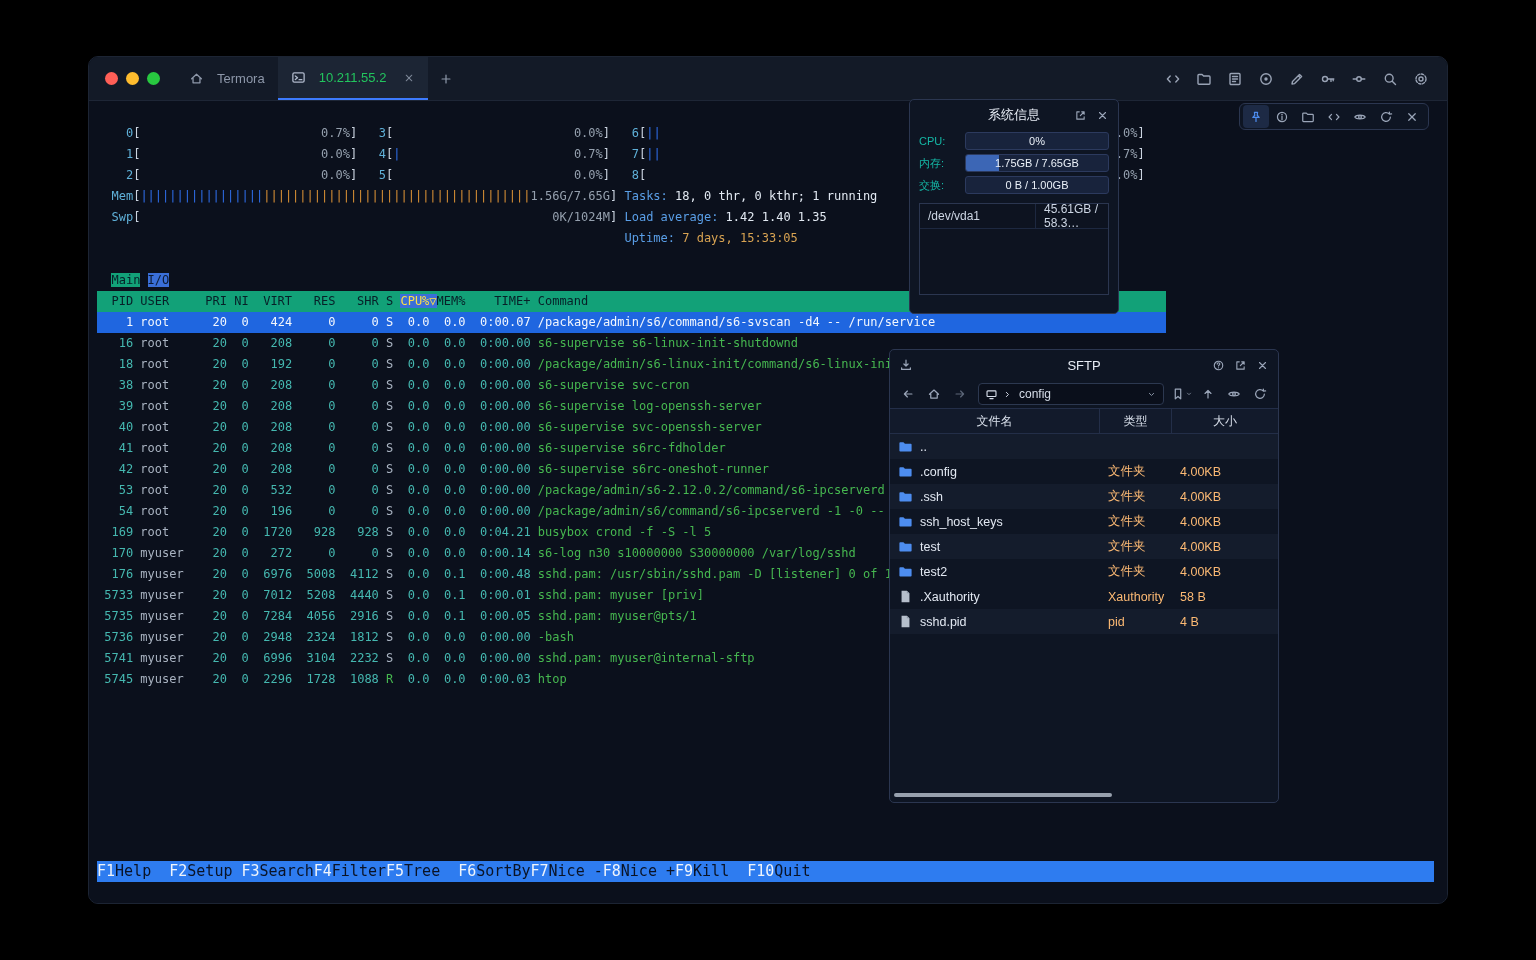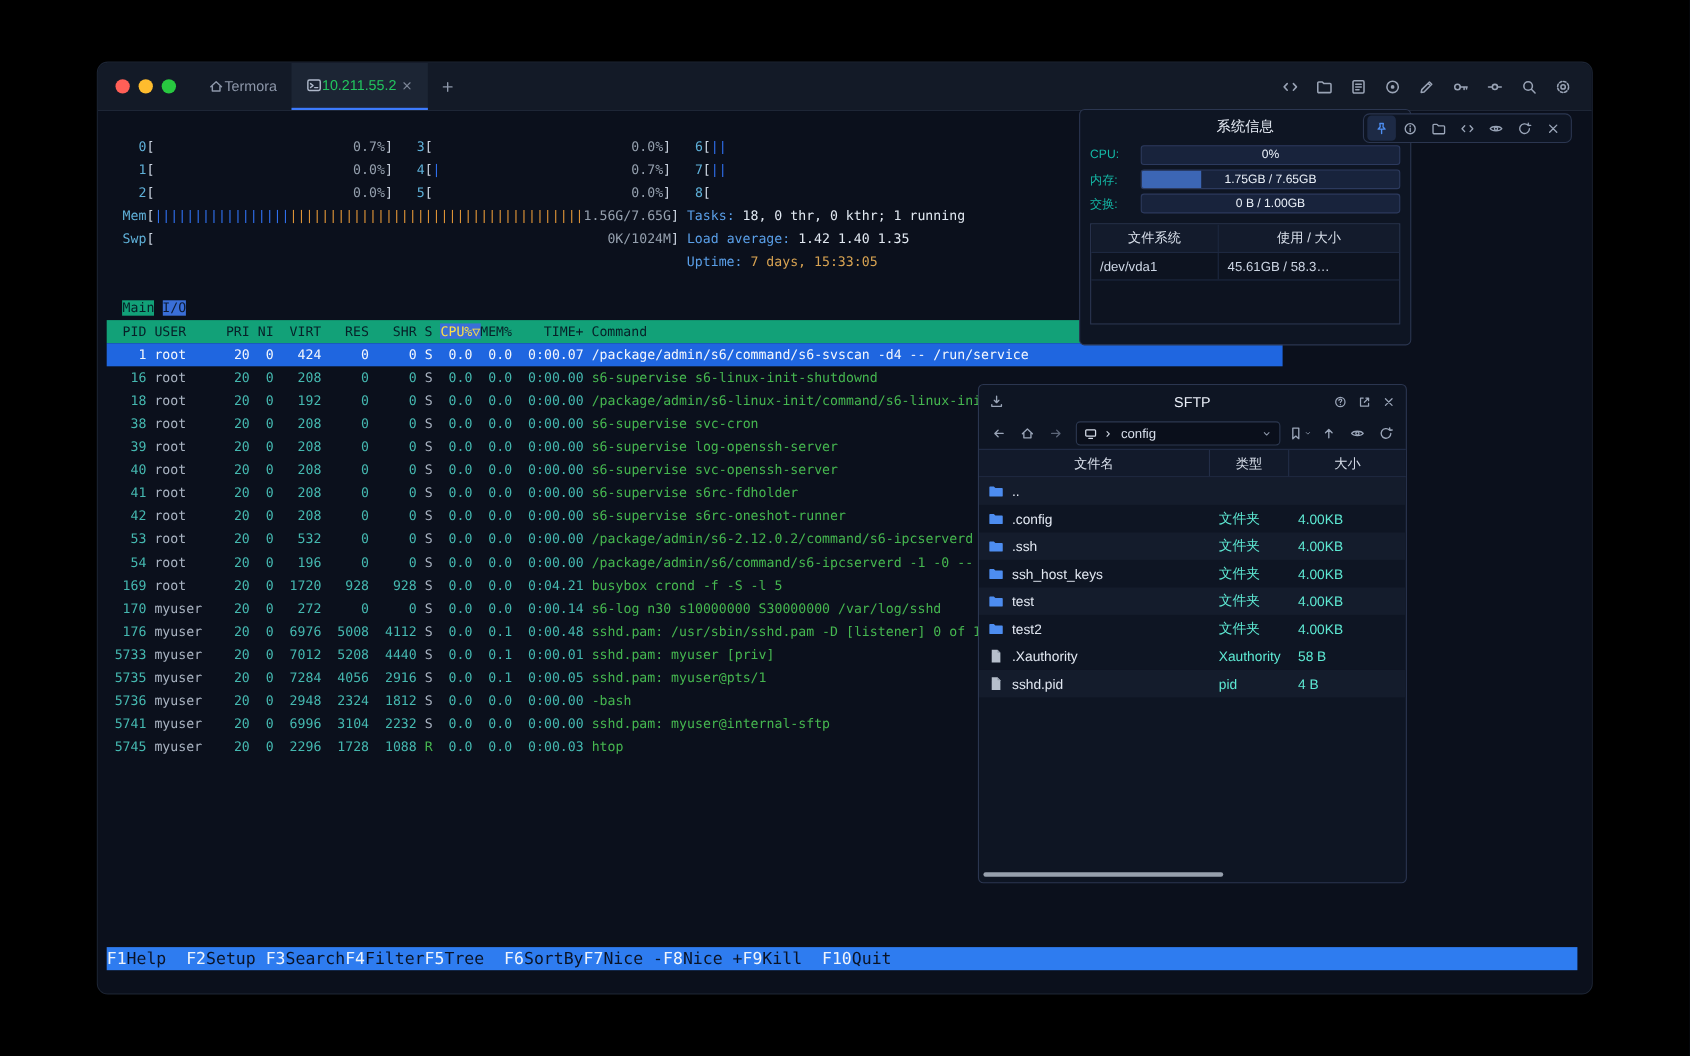--- a/index.html
+++ b/index.html
@@ -9,21 +9,21 @@
 
   .window{position:absolute;left:88px;top:56px;width:1360px;height:848px;background:var(--term-bg);
     border-radius:10px;overflow:hidden;border:1px solid #1c2433;box-shadow:0 24px 70px rgba(0,0,0,.75)}
 
   
   .titlebar{height:44px;background:var(--chrome-bg);display:flex;align-items:stretch;border-bottom:1px solid #1e2636}
   .lights{display:flex;align-items:center;gap:8px;padding:0 16px}
   .light{width:13px;height:13px;border-radius:50%}
   .l-close{background:#ff5f57}.l-min{background:#febc2e}.l-zoom{background:#28c840}
   #tabs{display:flex;align-items:stretch}
-  .tab{display:flex;align-items:center;gap:0;padding:0 13px;font-size:13px;color:#8d97a9;position:relative}
+  .tab{display:flex;align-items:center;gap:13px;padding:0 13px;font-size:13px;color:#8d97a9;position:relative}
   .tab .ticon{display:flex;color:#8d97a9}
   .tab.active{background:#1c2534;color:#22c55e;border-bottom:2px solid var(--accent)}
   .tab.active .ticon{color:#aeb8ca}
   .tclose{display:flex;margin-left:4px;color:#7d8798}
   .newtab{width:36px;display:flex;align-items:center;justify-content:center;color:#8d97a9}
   #tb-icons{margin-left:auto;display:flex;align-items:center;gap:7px;padding-right:14px;color:#99a3b5}
   #tb-icons button{width:24px;height:24px;display:flex;align-items:center;justify-content:center;border-radius:5px}
 
   
   #terminal{position:absolute;left:0;top:44px;right:0;bottom:0;background:var(--term-bg)}
@@ -44,21 +44,21 @@
   .fk{color:#eff4fb}.fl{color:#0a1326}
 
   
   .panel{position:absolute;background:var(--panel-bg);border:1px solid var(--panel-border);border-radius:5px;color:#cfd8e6}
   .panel-title{height:30px;display:flex;align-items:center;justify-content:center;font-size:13px;color:#e8edf6;position:relative}
   .pt-left{position:absolute;left:9px;display:flex;color:#9aa5b8}
   .pt-icons{position:absolute;right:9px;display:flex;gap:9px;color:#9aa5b8;align-items:center}
   .pt-icons button{display:flex;align-items:center}
 
   
-  #sysinfo{left:892px;top:42px;width:302px;height:215px;z-index:5}
+  #sysinfo{left:820px;top:42px;width:210px;height:215px;z-index:5}
   .si-row{display:flex;align-items:center;padding:2px 9px;gap:6px}
   .si-label{width:40px;font-size:11px;color:#14b8a6}
   .si-bar{flex:1;height:18px;background:#18233c;border:1px solid #2c3a5e;border-radius:3px;position:relative;overflow:hidden}
   .si-fill{position:absolute;left:0;top:0;bottom:0;background:#3c66b5}
   .si-text{position:absolute;inset:0;display:flex;align-items:center;justify-content:center;font-size:11px;color:#eaf0f8}
   #si-table{margin:7px 9px 0;border:1px solid var(--panel-border);height:92px;background:#0d1320;overflow:hidden}
   .si-tr{display:flex;height:25px;border-bottom:1px solid #1d2840}
   .si-th{background:#131b2c;height:26px}
   .si-td{display:flex;align-items:center;padding:0 8px;font-size:12px;color:#cdd6e4}
   .si-td.c1{width:116px;border-right:1px solid #1d2840}
@@ -83,21 +83,21 @@
   .addr-seg{padding:0 2px}
   .grid-head{display:flex;height:26px;border-top:1px solid #232e48;border-bottom:1px solid #232e48;
     background:#121a2b;font-size:12px;color:#d9e0eb}
   .gh-cell{display:flex;align-items:center;justify-content:center;border-right:1px solid #232e48}
   .gh-cell:last-child{border-right:none}
   .f-name{width:210px}.f-type{width:72px}.f-size{flex:1}
   #sftp-files{font-size:12.5px}
   .f-row{display:flex;height:25px;align-items:center}
   .f-row.alt{background:#141c2c}
   .f-row .f-name{display:flex;align-items:center;gap:7px;padding:0 8px;color:#e2e8f2;overflow:hidden;white-space:nowrap}
-  .f-row .f-type,.f-row .f-size{padding:0 8px;color:#5eead4;display:flex;align-items:center;overflow:hidden;white-space:nowrap}
+  .f-row .f-type,.f-row .f-size{padding:0 8px;color:#fdba74;display:flex;align-items:center;overflow:hidden;white-space:nowrap}
   .f-icon{display:flex;flex:none}
   .hscroll{position:absolute;left:4px;bottom:5px;width:218px;height:4px;background:#97a0ad;border-radius:2px}
 </style>
 </head>
 <body>
 
 <div class="window">
   <div class="titlebar">
     <div class="lights">
       <span class="light l-close"></span>
@@ -226,24 +226,20 @@
         </div>
         <div class="si-row">
           <span class="si-label">交换:</span>
           <div class="si-bar">
             <div class="si-fill" style="width:0%"></div>
             <div class="si-text">0 B / 1.00GB</div>
           </div>
         </div>
       </div>
     <div id="si-table">
-        <div class="si-tr si-th">
-          <div class="si-td c1">文件系统</div>
-          <div class="si-td c2">使用 / 大小</div>
-        </div>
         <div class="si-tr">
           <div class="si-td c1">/dev/vda1</div>
           <div class="si-td c2">45.61GB / 58.3…</div>
         </div>
       </div>
   </div>
 
   <div id="minibar">
       <button class="mbicon active">
         <svg viewBox="0 0 16 16" width="14" height="14" fill="none" stroke="currentColor" stroke-width="1.4" stroke-linecap="round" stroke-linejoin="round">

